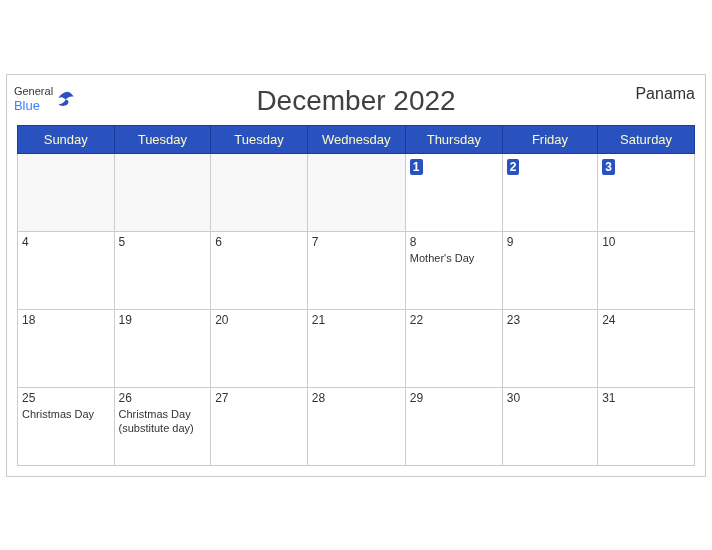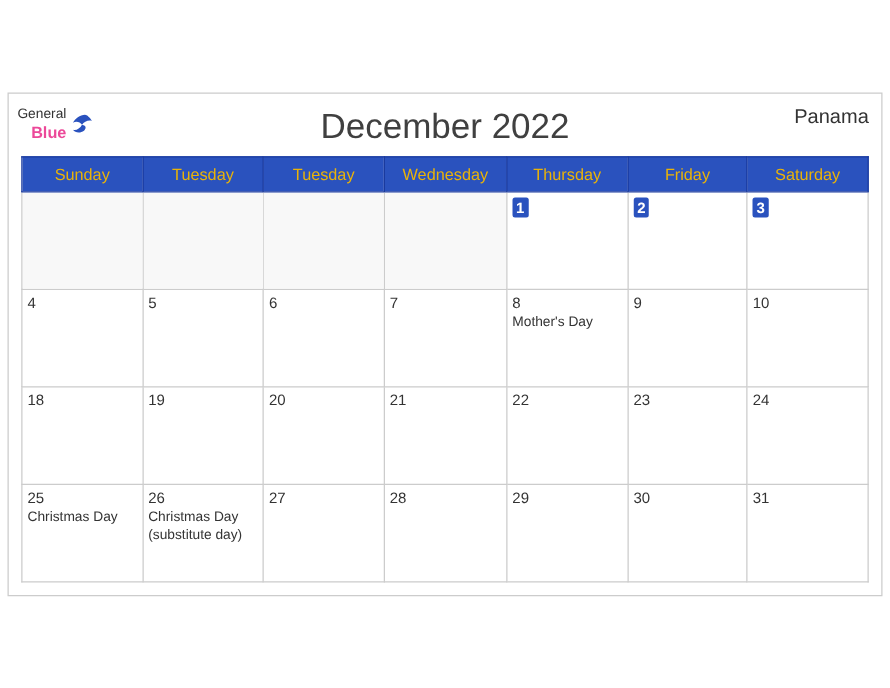--- a/index.html
+++ b/index.html
@@ -26,32 +26,31 @@
       margin-bottom: 8px;
     }
     .logo {
       position: absolute;
       left: 0;
       top: 0;
       display: flex;
       flex-direction: column;
       align-items: center;
       width: 60px;
-      text-align: right;
     }
     .logo-general {
       font-size: 11px;
       color: #333;
       font-weight: normal;
       line-height: 1.2;
     }
     .logo-blue {
       font-size: 13px;
-      color: #ec4899;
-      font-weight: bold;
+      color: #3b82f6;
+      font-weight: normal;
       line-height: 1.2;
     }
     .logo-bird {
       width: 24px;
       height: 18px;
     }
     .logo-container {
       display: flex;
       align-items: center;
       gap: 3px;
@@ -68,21 +67,21 @@
       top: 0;
       font-size: 16px;
       color: #333;
     }
     .calendar-table {
       width: 100%;
       border-collapse: collapse;
     }
     .calendar-table th {
       background-color: #2a52be;
-      color: #eab308;
+      color: #fef9c3;
       text-align: center;
       padding: 6px 4px;
       font-size: 13px;
       font-weight: normal;
       border: 1px solid #1a3a9e;
     }
     .calendar-table td {
       border: 1px solid #ccc;
       vertical-align: top;
       padding: 3px 4px;

